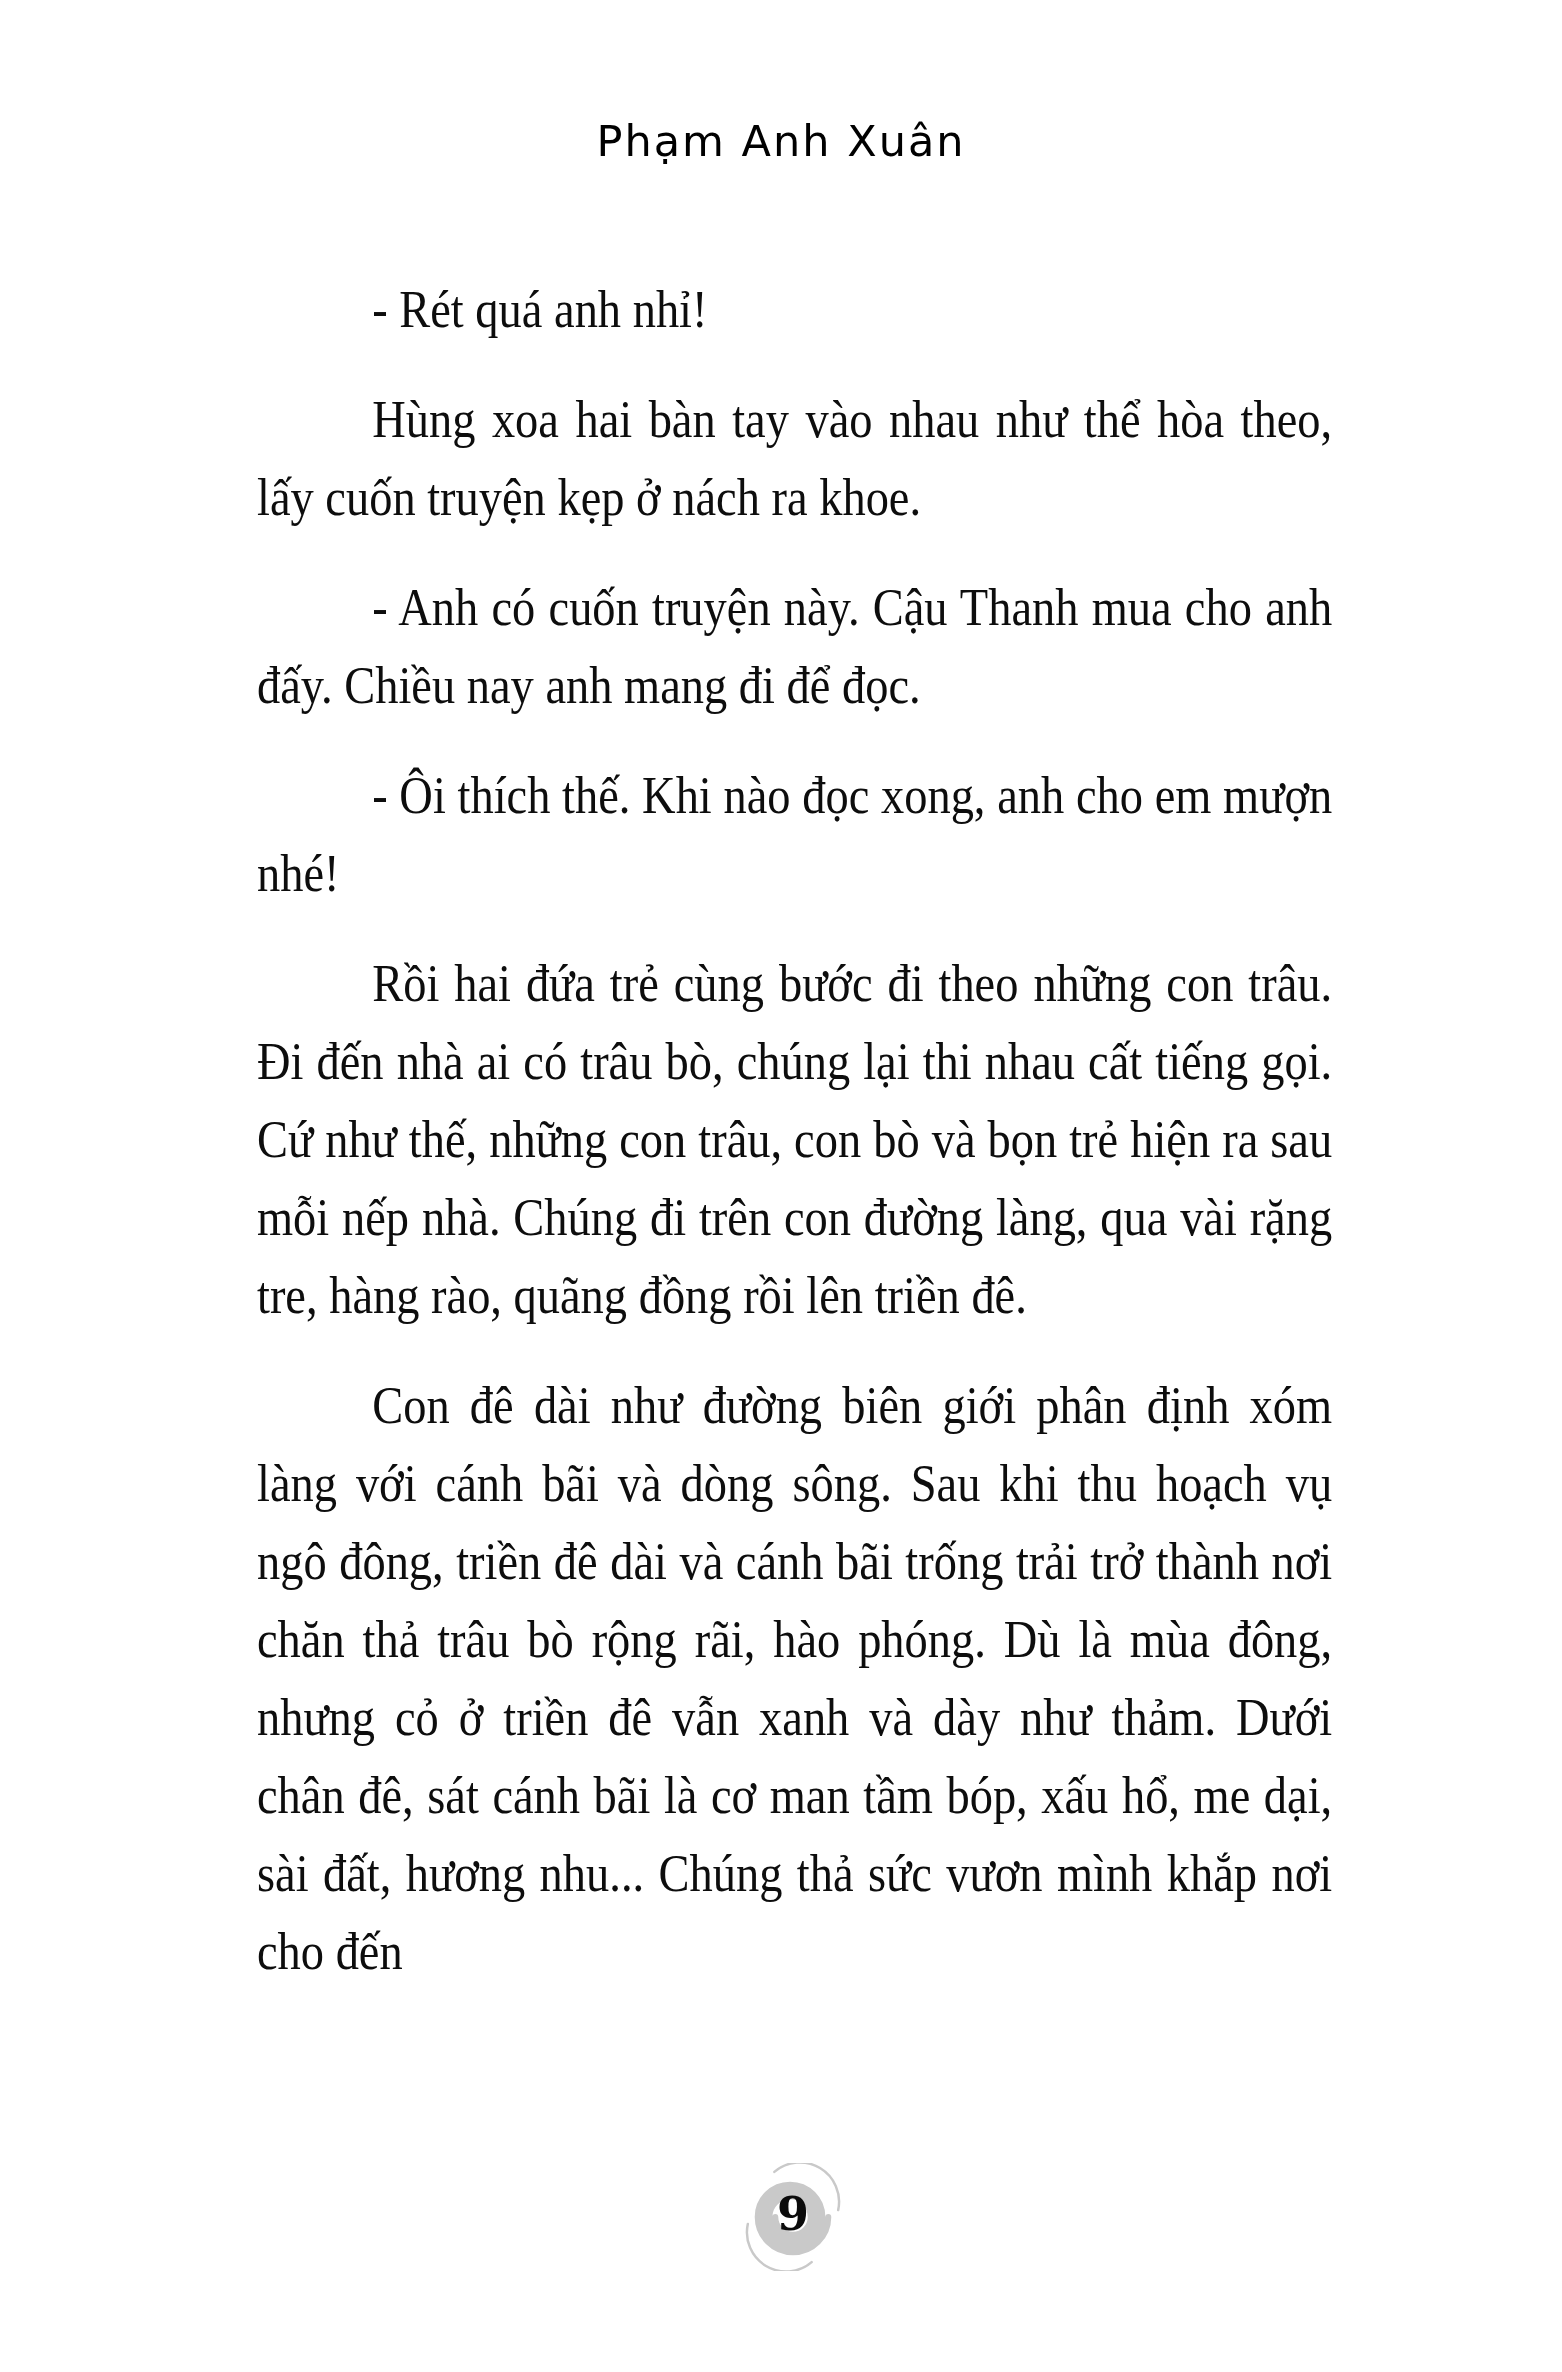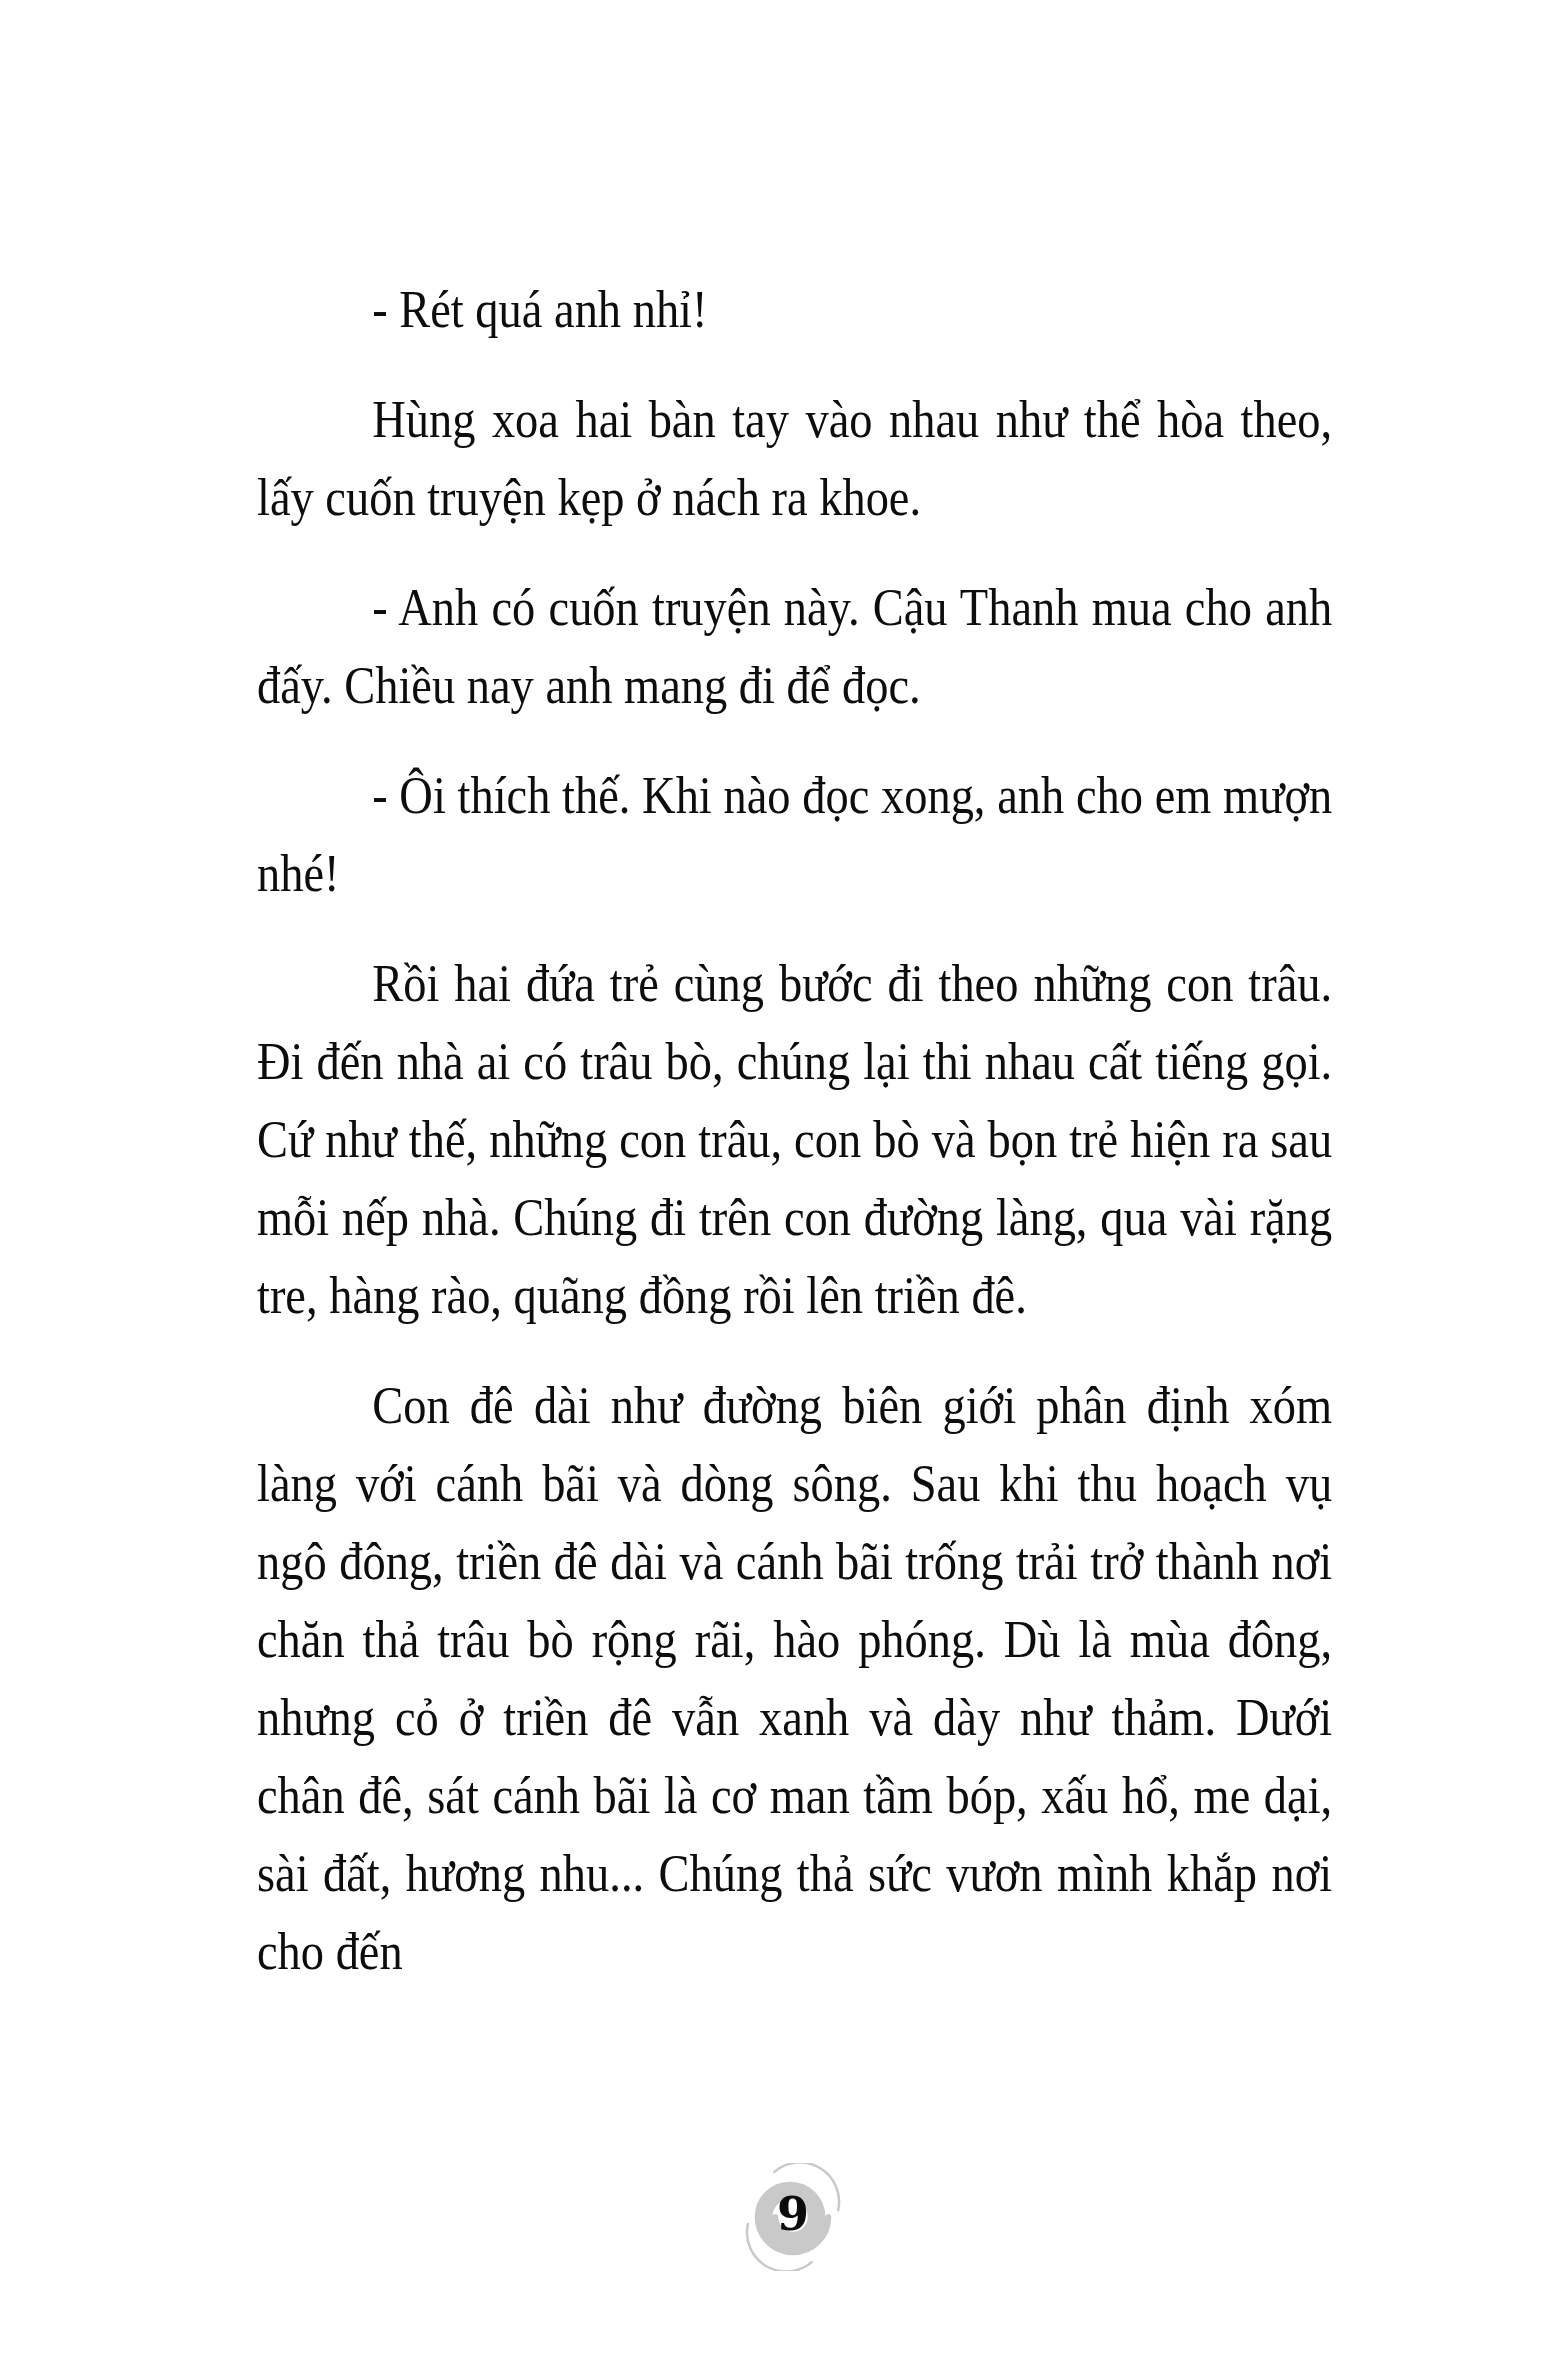--- a/index.html
+++ b/index.html
@@ -66,20 +66,21 @@
     font-size:46px;
     font-weight:bold;
     color:#0b0b0b;
   }
 </style>
 </head>
 <body>
 
 <div class="page">
 
+  <div class="page-header">Phạm Anh Xuân</div>
 
   <div class="body-text">
     <p>- Rét quá anh nhỉ!</p>
     <p>Hùng xoa hai bàn tay vào nhau như thể hòa theo, lấy cuốn truyện kẹp ở nách ra khoe.</p>
     <p>- Anh có cuốn truyện này. Cậu Thanh mua cho anh đấy. Chiều nay anh mang đi để đọc.</p>
     <p>- Ôi thích thế. Khi nào đọc xong, anh cho em mượn nhé!</p>
     <p>Rồi hai đứa trẻ cùng bước đi theo những con trâu. Đi đến nhà ai có trâu bò, chúng lại thi nhau cất tiếng gọi. Cứ như thế, những con trâu, con bò và bọn trẻ hiện ra sau mỗi nếp nhà. Chúng đi trên con đường làng, qua vài rặng tre, hàng rào, quãng đồng rồi lên triền đê.</p>
     <p>Con đê dài như đường biên giới phân định xóm làng với cánh bãi và dòng sông. Sau khi thu hoạch vụ ngô đông, triền đê dài và cánh bãi trống trải trở thành nơi chăn thả trâu bò rộng rãi, hào phóng. Dù là mùa đông, nhưng cỏ ở triền đê vẫn xanh và dày như thảm. Dưới chân đê, sát cánh bãi là cơ man tầm bóp, xấu hổ, me dại, sài đất, hương nhu... Chúng thả sức vươn mình khắp nơi cho đến</p>
   </div>
 

